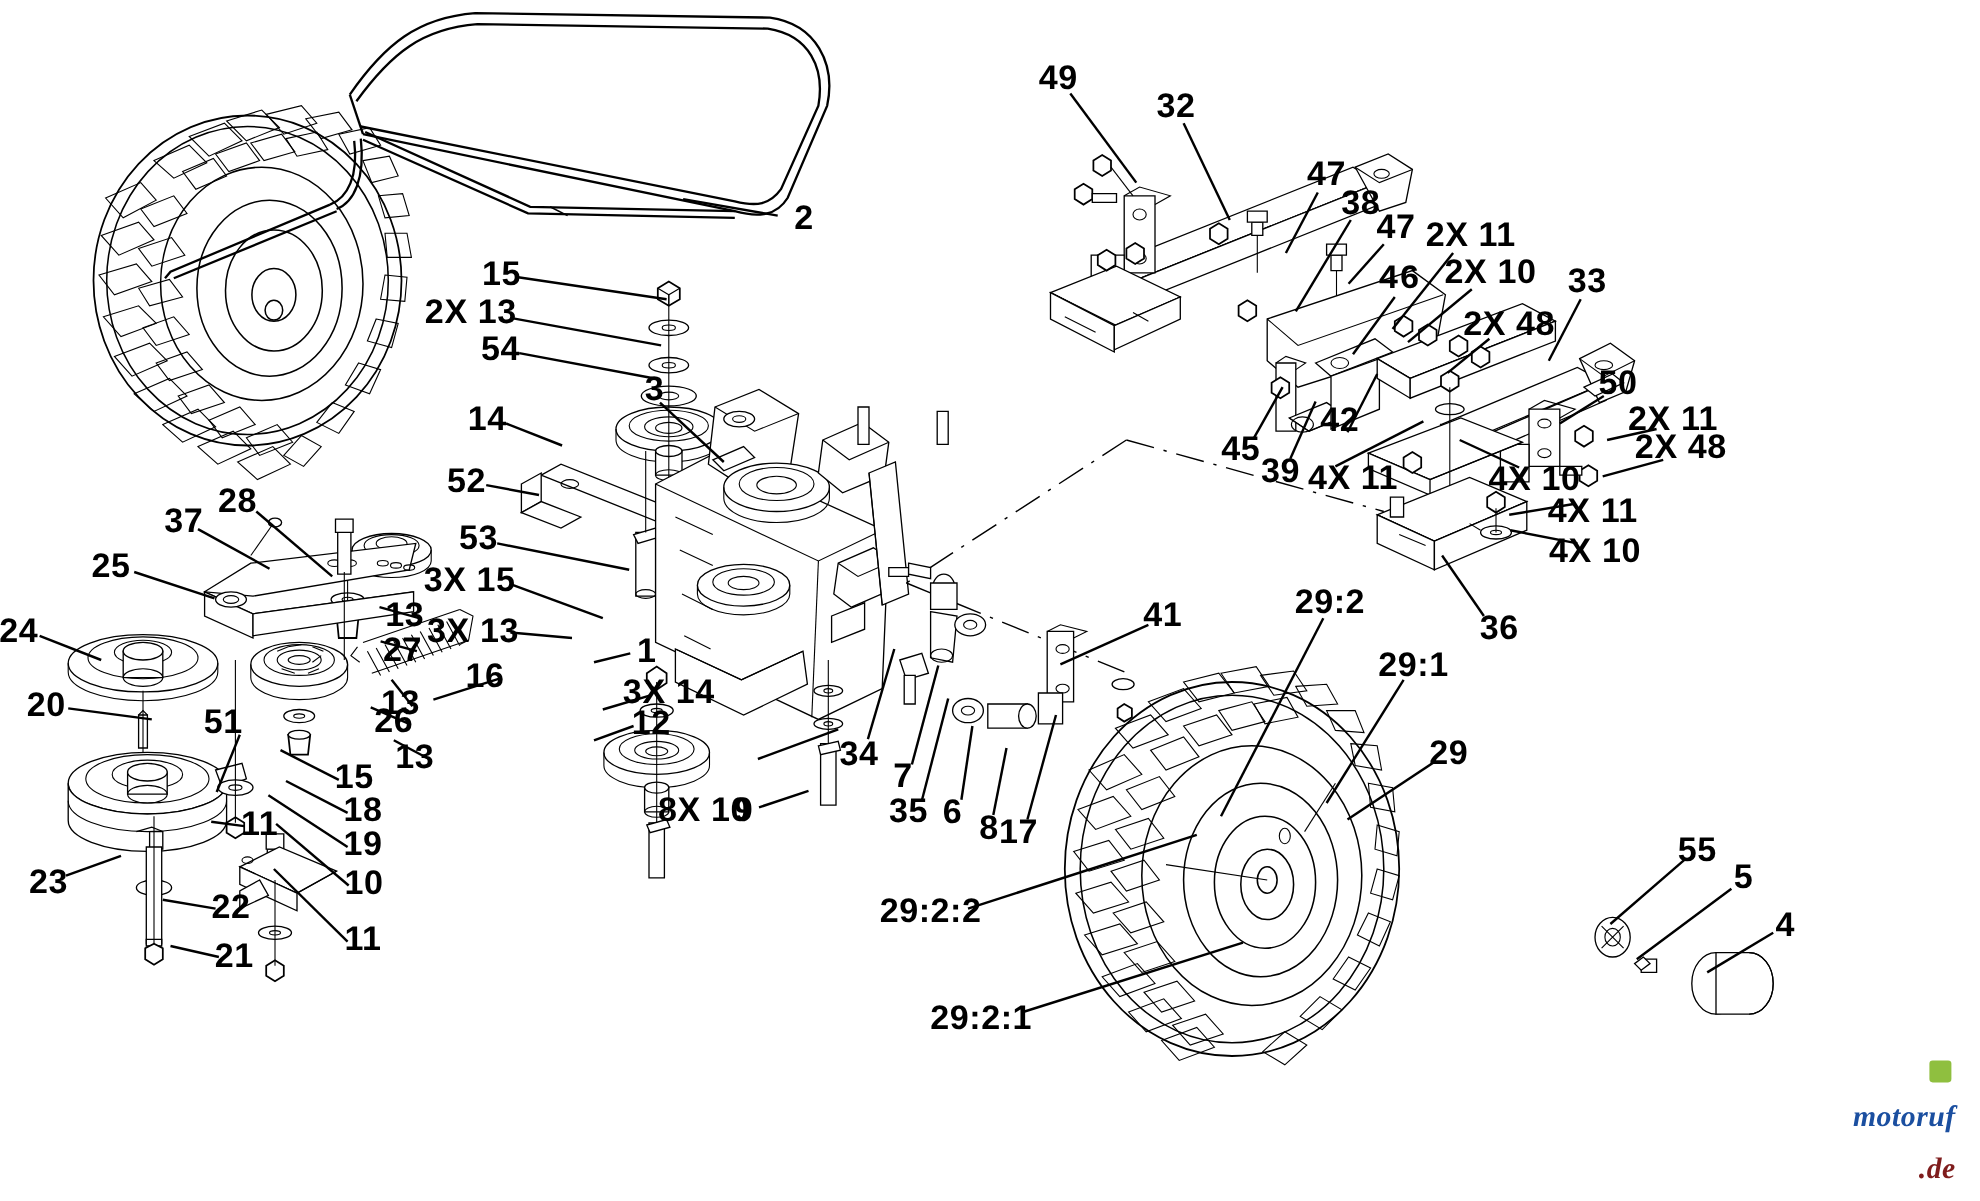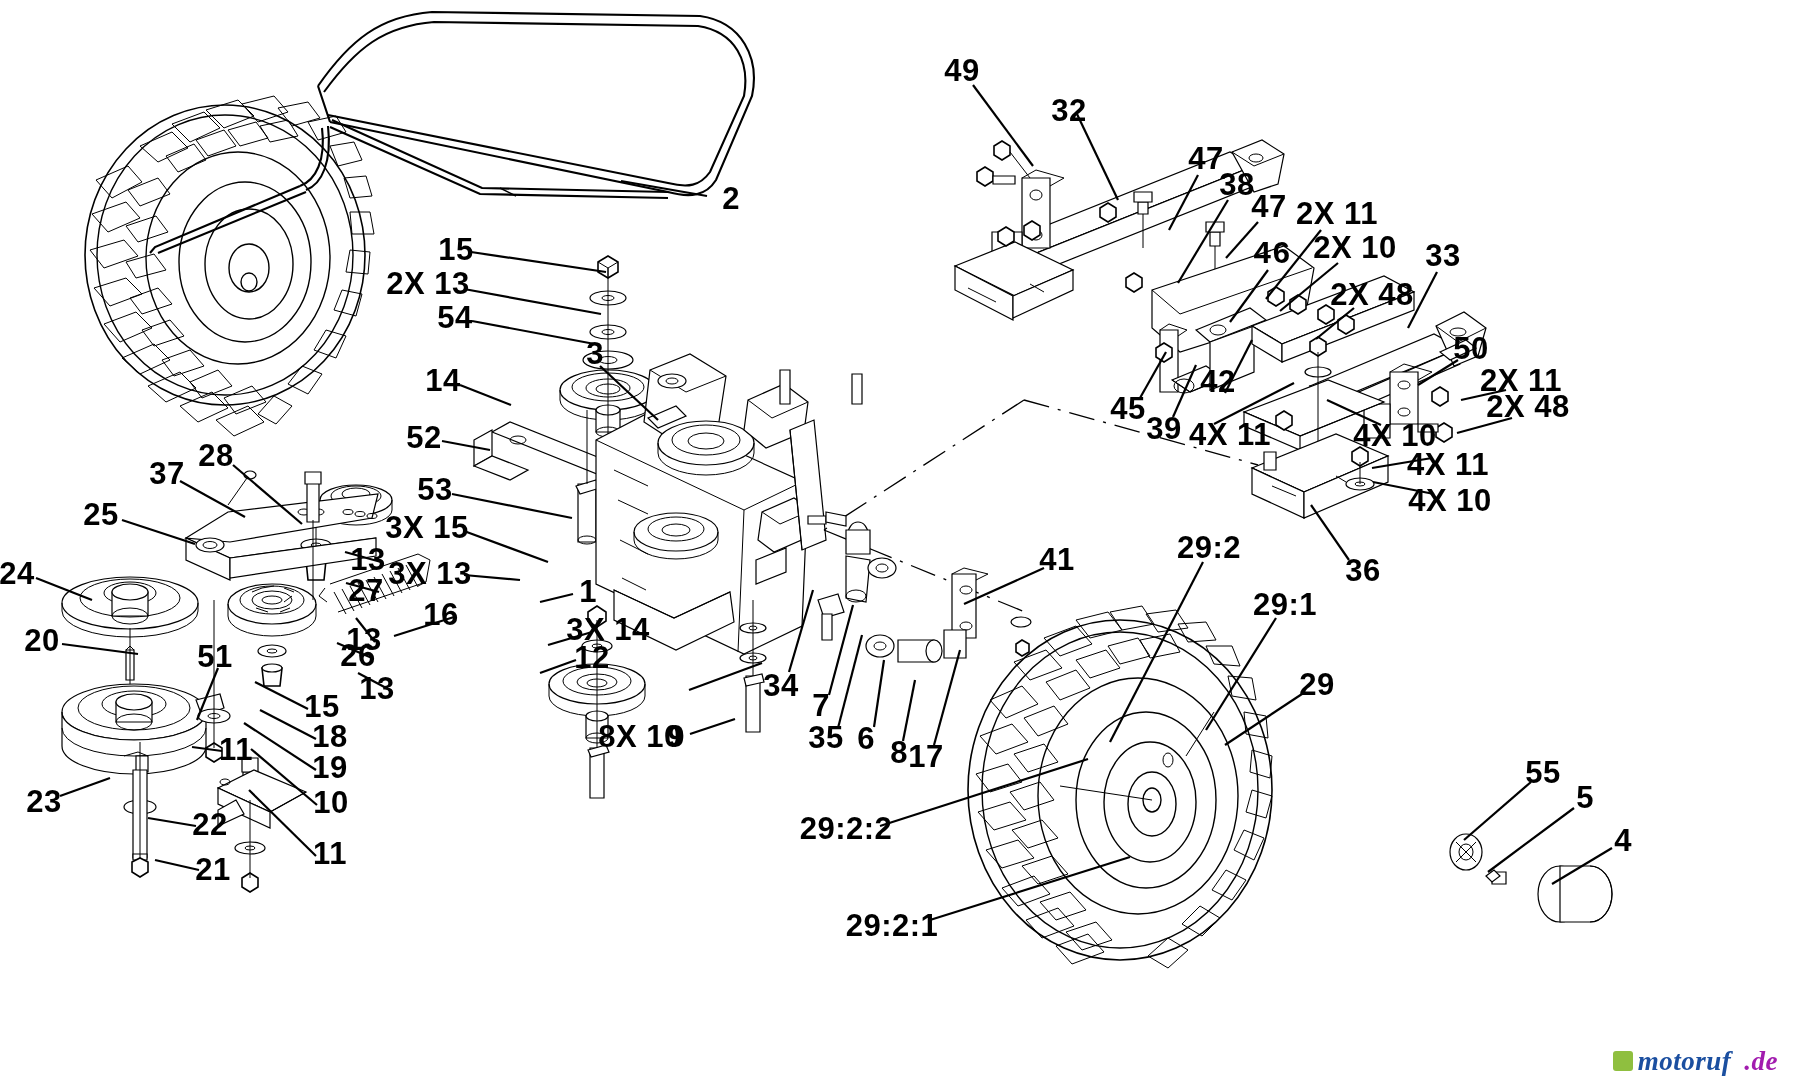--- a/index.html
+++ b/index.html
@@ -15,22 +15,22 @@
     transform:translate(-50%,-50%);
     letter-spacing:0.5px;
   }
   .cal.s1{font-size:31px;}
   .wm{
     position:absolute;right:22px;bottom:14px;
     font-size:27px;font-family:"Liberation Serif", serif;
     letter-spacing:0.5px;
   }
   .wm .m{color:#1b4fa0;font-weight:700;font-style:italic;}
-  .wm .de{color:#a21caf;font-weight:700;font-style:italic;margin-left:12px;}
-  .wm-wrap{display:inline-flex;align-items:center;gap:1px;}
+  .wm .de{color:#7f1d1d;font-weight:700;font-style:italic;margin-left:12px;}
+  .wm-wrap{display:inline-flex;align-items:flex-end;gap:16px;flex-direction:column;}
   .wm-badge{
     display:inline-block;width:20px;height:20px;border-radius:3px;
     background:#8fbf3f;margin-right:4px;
   }
   svg{display:block;}
   .ln{stroke:#000;stroke-width:2.1;fill:none;}
   .lnthin{stroke:#000;stroke-width:1.4;fill:none;}
   .lnvthin{stroke:#000;stroke-width:1;fill:none;}
   .dash{stroke:#000;stroke-width:1.3;fill:none;stroke-dasharray:26 9 3 9;}
   .fillw{fill:#ffffff;stroke:#000;stroke-width:1.6;}
@@ -585,21 +585,21 @@
         <line x1="317" y1="805" x2="251" y2="749" stroke="#000000" stroke-width="2.2"></line>
         <line x1="316" y1="856" x2="249" y2="790" stroke="#000000" stroke-width="2.2"></line>
         <line x1="60" y1="796" x2="110" y2="778" stroke="#000000" stroke-width="2.2"></line>
         <line x1="196" y1="826" x2="148" y2="818" stroke="#000000" stroke-width="2.2"></line>
         <line x1="199" y1="870" x2="155" y2="860" stroke="#000000" stroke-width="2.2"></line>
       </svg>
 
     <div id="callout-layer">
         <div class="cal s1" style="left: 731px; top: 198px;">2</div>
         <div class="cal s1" style="left: 962px; top: 70px;">49</div>
-        <div class="cal s1" style="left: 1069px; top: 110px; text-align: center;">32</div>
+        <div class="cal s1" style="left: 1069px; top: 96px; text-align: center;">32</div>
         <div class="cal s1" style="left: 1206px; top: 158px;">47</div>
         <div class="cal s1" style="left: 1237px; top: 184px;">38</div>
         <div class="cal s1" style="left: 1269px; top: 206px;">47</div>
         <div class="cal s1" style="left: 1337px; top: 213px;">2X 11</div>
         <div class="cal s1" style="left: 1355px; top: 247px;">2X 10</div>
         <div class="cal s1" style="left: 1272px; top: 254px; font-family: Liberation Mono, monospace;">46</div>
         <div class="cal s1" style="left: 1443px; top: 255px;">33</div>
         <div class="cal s1" style="left: 1372px; top: 294px;">2X 48</div>
         <div class="cal s1" style="left: 1471px; top: 348px;">50</div>
         <div class="cal s1" style="left: 1521px; top: 380px;">2X 11</div>
@@ -644,21 +644,21 @@
         <div class="cal s1" style="left: 1543px; top: 772px;">55</div>
         <div class="cal s1" style="left: 1585px; top: 797px;">5</div>
         <div class="cal s1" style="left: 1623px; top: 840px;">4</div>
         <div class="cal s1" style="left: 846px; top: 828px;">29:2:2</div>
         <div class="cal s1" style="left: 892px; top: 925px;">29:2:1</div>
         <div class="cal s1" style="left: 167px; top: 473px;">37</div>
         <div class="cal s1" style="left: 216px; top: 455px;">28</div>
         <div class="cal s1" style="left: 101px; top: 514px;">25</div>
         <div class="cal s1" style="left: 364px; top: 639px;">13</div>
         <div class="cal s1" style="left: 17px; top: 573px;">24</div>
-        <div class="cal s1" style="left: 215px; top: 656px;">51</div>
+        <div class="cal s1" style="left: 203px; top: 656px;">51</div>
         <div class="cal s1" style="left: 42px; top: 640px;">20</div>
         <div class="cal s1" style="left: 236px; top: 749px;">11</div>
         <div class="cal s1" style="left: 322px; top: 706px;">15</div>
         <div class="cal s1" style="left: 330px; top: 736px;">18</div>
         <div class="cal s1" style="left: 330px; top: 767px;">19</div>
         <div class="cal s1" style="left: 331px; top: 802px;">10</div>
         <div class="cal s1" style="left: 330px; top: 853px;">11</div>
         <div class="cal s1" style="left: 44px; top: 801px;">23</div>
         <div class="cal s1" style="left: 210px; top: 824px;">22</div>
         <div class="cal s1" style="left: 213px; top: 869px;">21</div>

